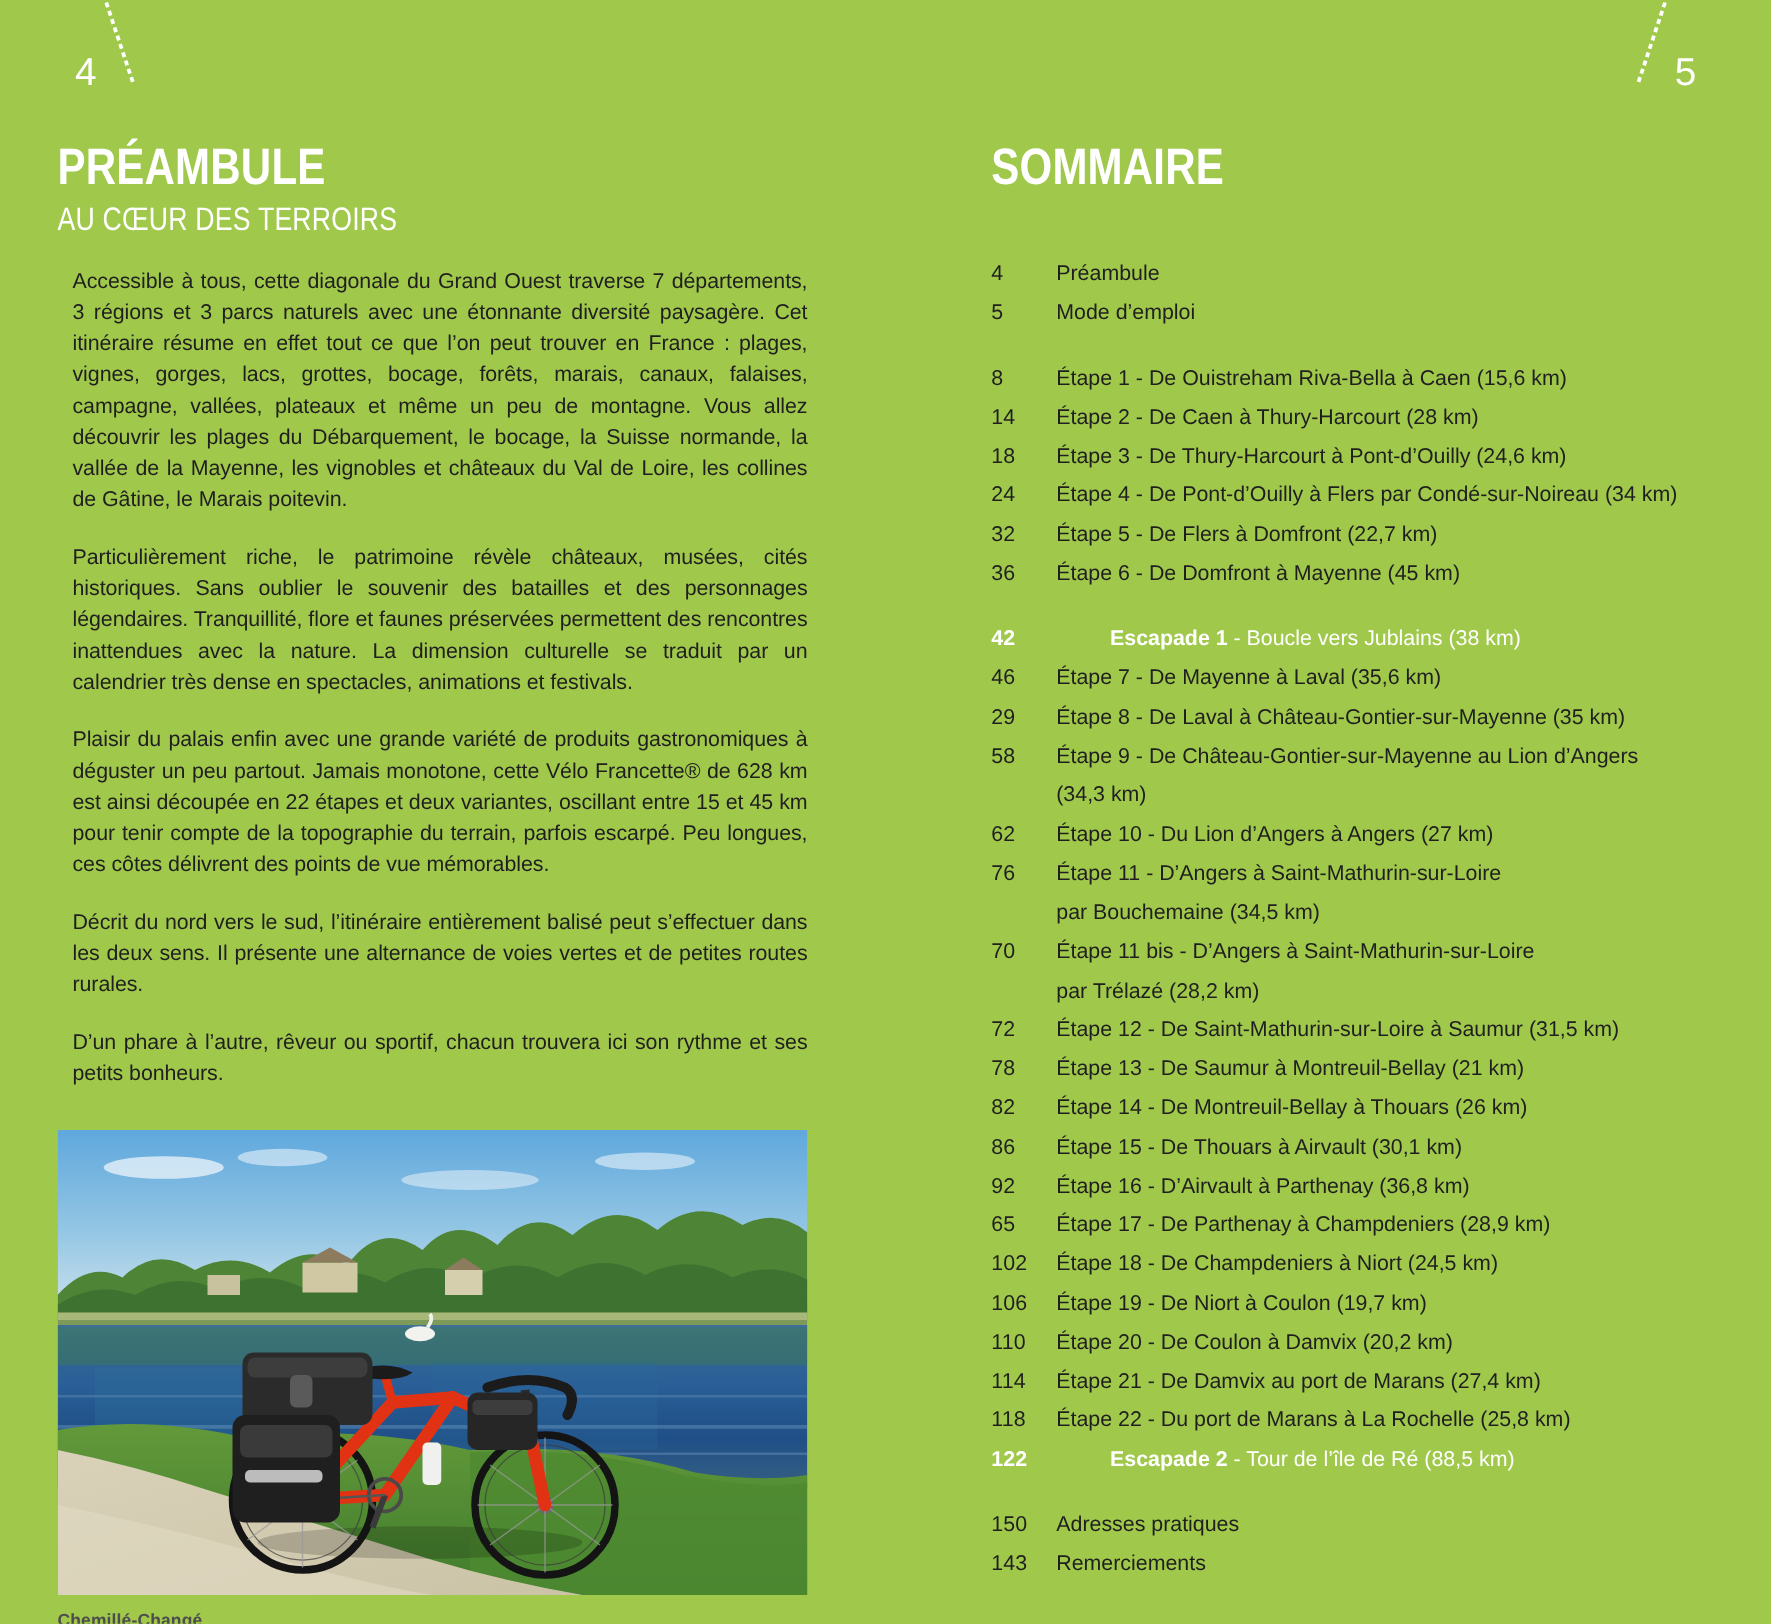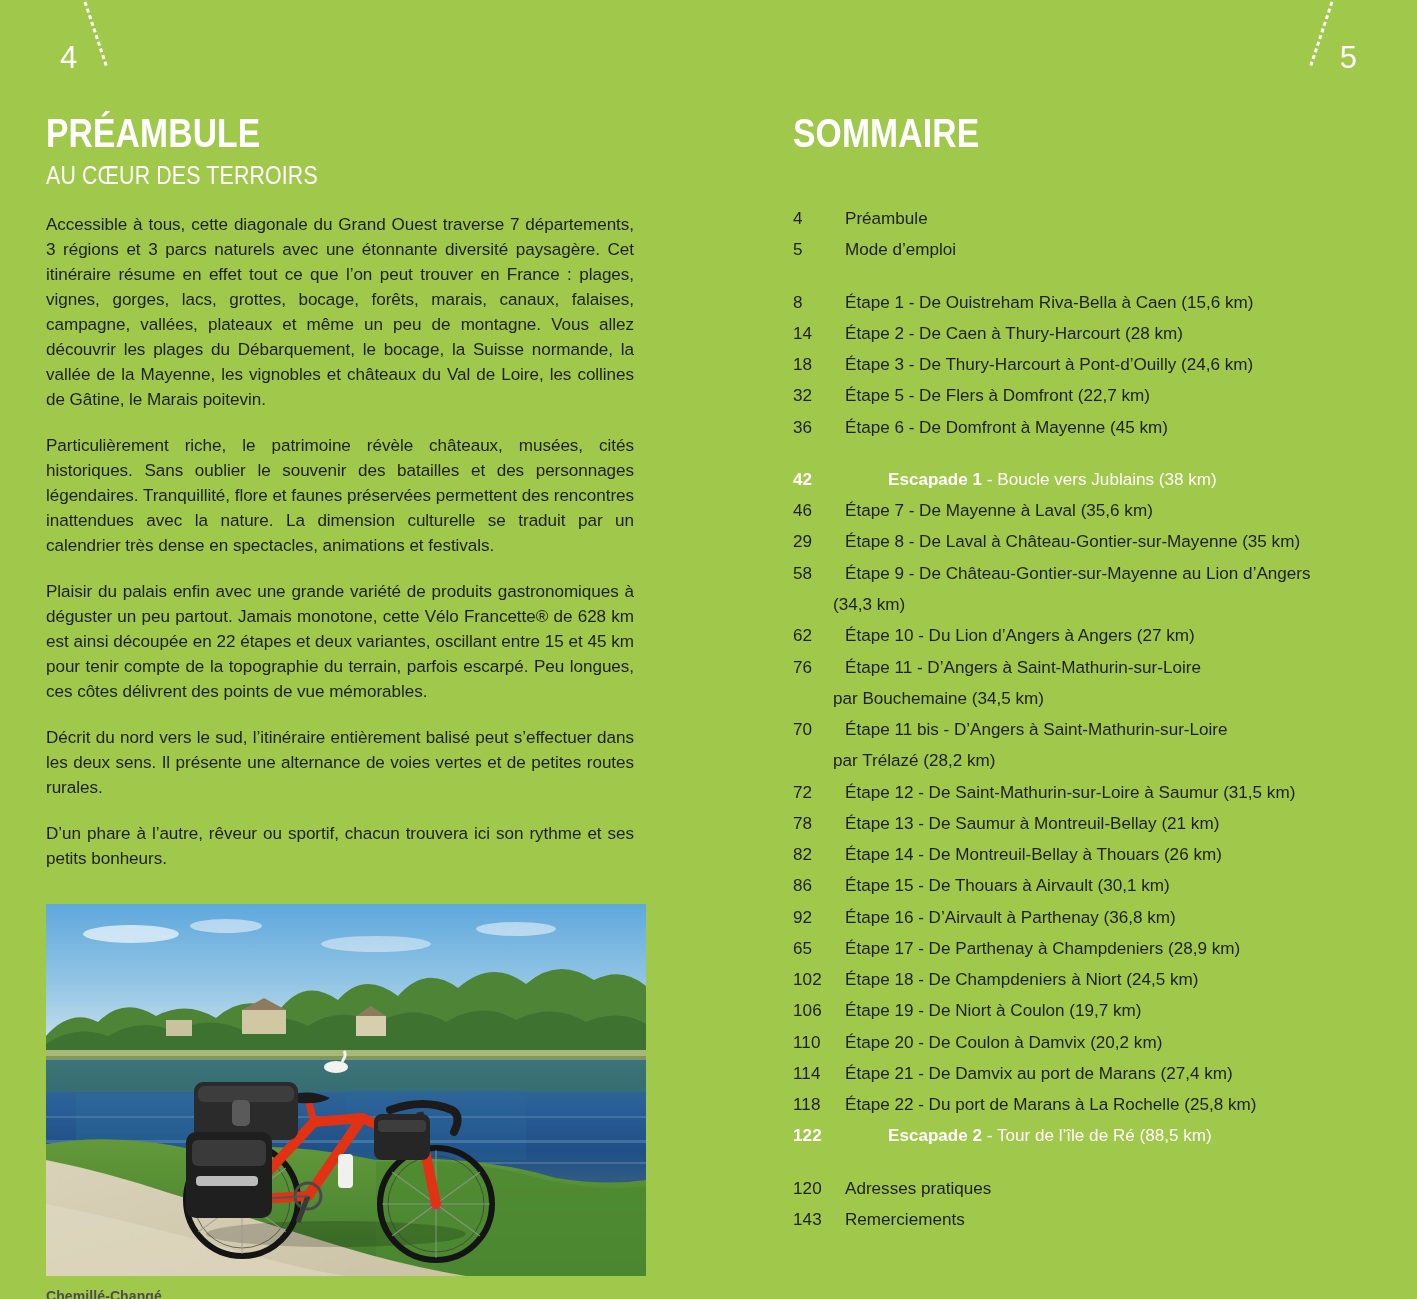--- a/index.html
+++ b/index.html
@@ -80,21 +80,21 @@
     font-size: 26px;
     font-weight: 400;
     letter-spacing: 0.2px;
     line-height: 1.1;
     transform: scaleX(0.82);
     transform-origin: left center;
   }
 
   
   .body-copy p {
-    margin: 0 0 21px 0;
+    margin: 0 0 21px 12px;
     color: #1f1f1f;
     font-size: 17.1px;
     line-height: 1.465;
     text-align: justify;
     text-justify: inter-word;
     letter-spacing: -0.05px;
     max-width: 588px;
   }
   .body-copy p:last-child { margin-bottom: 0; }
 
@@ -132,21 +132,21 @@
   .toc-row:last-child { margin-bottom: 0; }
 
   .toc-page {
     flex: none;
     width: 52px;
     text-align: left;
     letter-spacing: 0.1px;
   }
   .toc-label { flex: 1 1 auto; }
   .toc-cont {
-    margin-left: 40px;
+    margin-left: 52px;
     color: #1f1f1f;
     font-size: 17.1px;
     line-height: 1.42;
     margin-bottom: 7px;
   }
 
   .toc-row.highlight,
   .toc-row.highlight .toc-page {
     color: #ffffff;
   }
@@ -339,20 +339,24 @@
           </div>
           <div class="toc-row">
             <span class="toc-page">14</span>
             <span class="toc-label">Étape  2 - De Caen à Thury-Harcourt (28 km)</span>
           </div>
           <div class="toc-row">
             <span class="toc-page">18</span>
             <span class="toc-label">Étape  3 - De Thury-Harcourt à Pont-d’Ouilly (24,6 km)</span>
           </div>
           <div class="toc-row">
+            <span class="toc-page">24</span>
+            <span class="toc-label">Étape  4 - De Pont-d’Ouilly à Flers par Condé-sur-Noireau (34 km)</span>
+          </div>
+          <div class="toc-row">
             <span class="toc-page">32</span>
             <span class="toc-label">Étape  5 - De Flers à Domfront (22,7 km)</span>
           </div>
           <div class="toc-row">
             <span class="toc-page">36</span>
             <span class="toc-label">Étape  6 - De Domfront à Mayenne (45 km)</span>
           </div>
         </div>
         <div class="toc-group">
           <div class="toc-row highlight">
@@ -430,21 +434,21 @@
             <span class="toc-page">118</span>
             <span class="toc-label">Étape  22 - Du port de Marans à La Rochelle (25,8 km)</span>
           </div>
           <div class="toc-row highlight">
             <span class="toc-page">122</span>
             <span class="toc-label"><span class="lead">Escapade 2</span><span> - Tour de l’île de Ré (88,5 km)</span></span>
           </div>
         </div>
         <div class="toc-group">
           <div class="toc-row">
-            <span class="toc-page">120</span>
+            <span class="toc-page">150</span>
             <span class="toc-label">Adresses pratiques</span>
           </div>
           <div class="toc-row">
             <span class="toc-page">143</span>
             <span class="toc-label">Remerciements</span>
           </div>
         </div>
       </div>
   </div>
 

